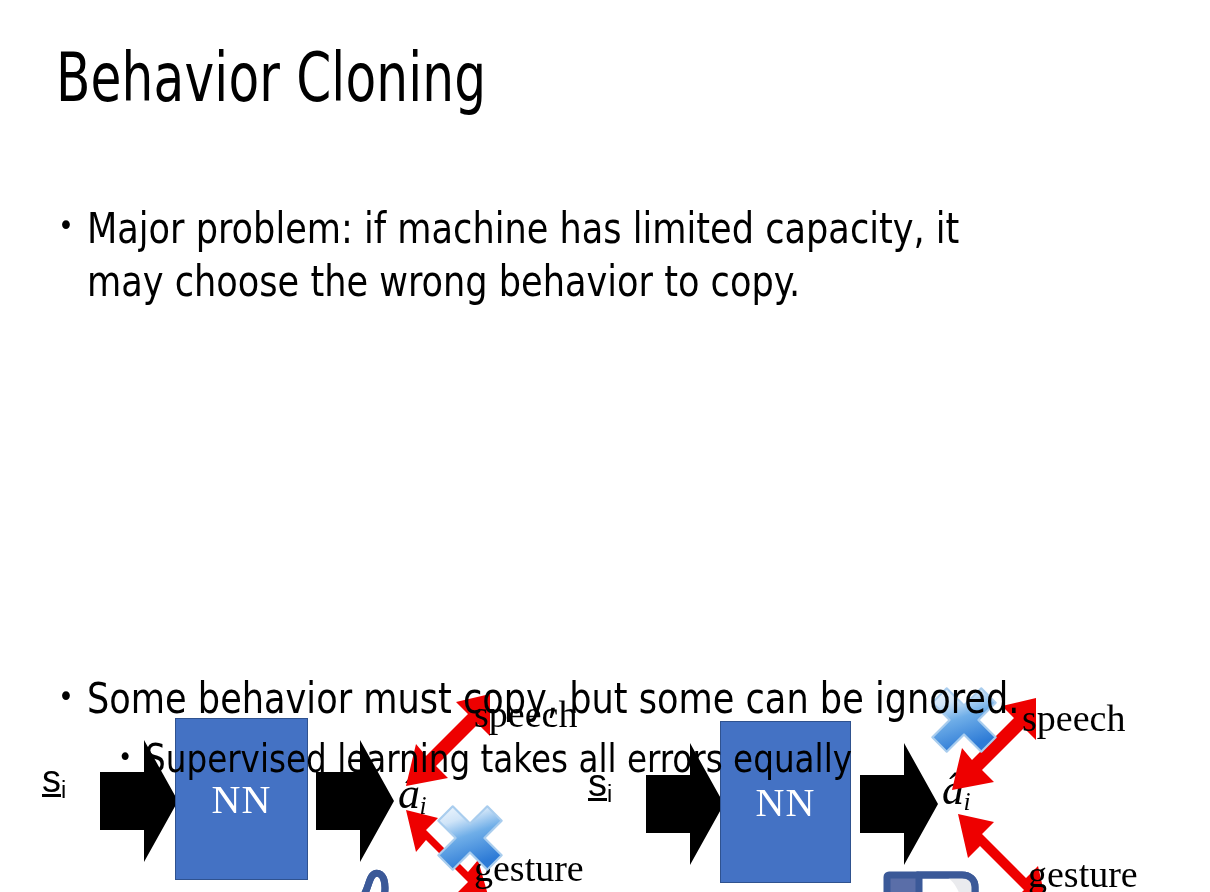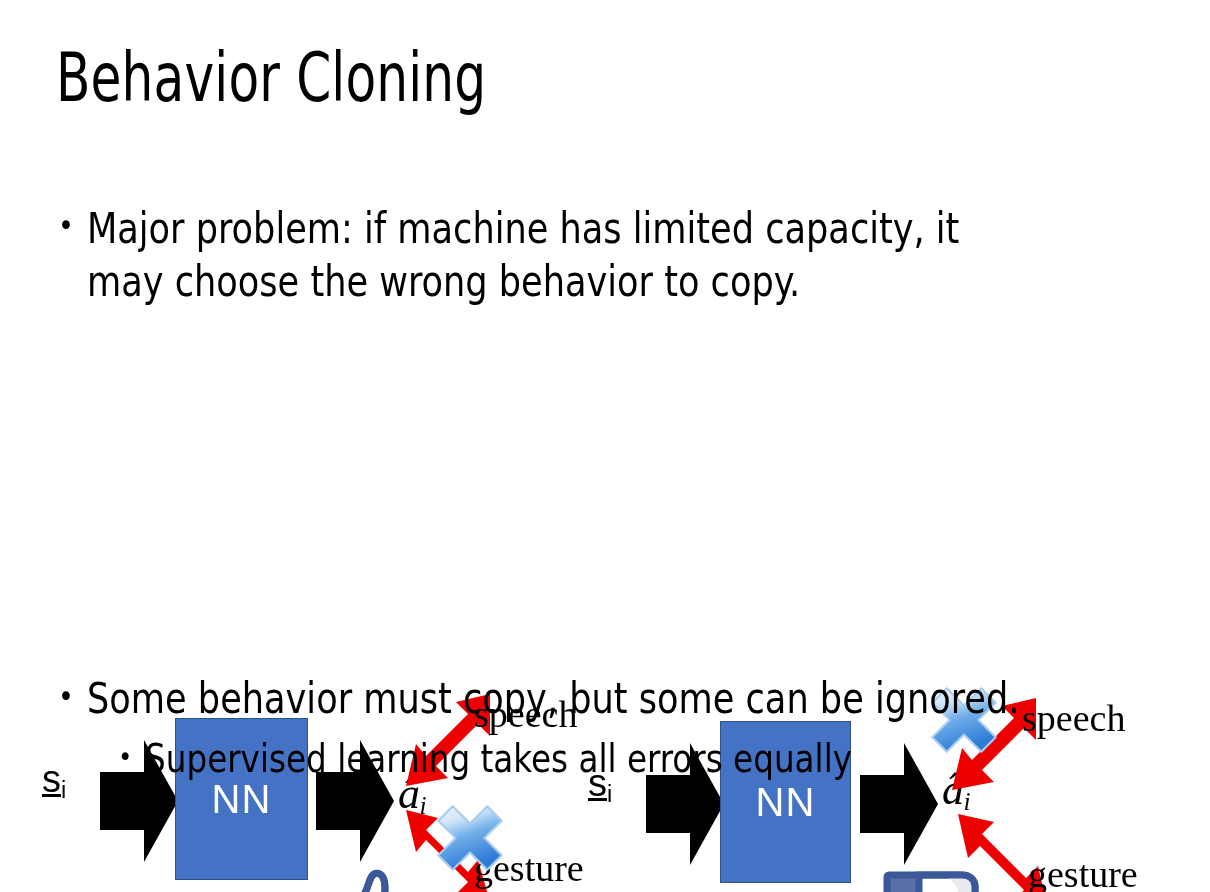--- a/index.html
+++ b/index.html
@@ -94,21 +94,21 @@
     background: #4472C4;
     border: 1px solid #2F528F;
     box-sizing: border-box;
     display: flex;
     align-items: center;
     justify-content: center;
   }
   .nn-label {
     color: #ffffff;
     font-size: 40px;
-    font-family: Liberation Sans, sans-serif;
+    font-family: Liberation Serif, serif;
     letter-spacing: 1px;
   }
   .state-label {
     position: absolute;
     font-size: 38px;
     font-family: "Liberation Sans", sans-serif;
     color: #000;
     white-space: nowrap;
     text-decoration: underline;
   }

